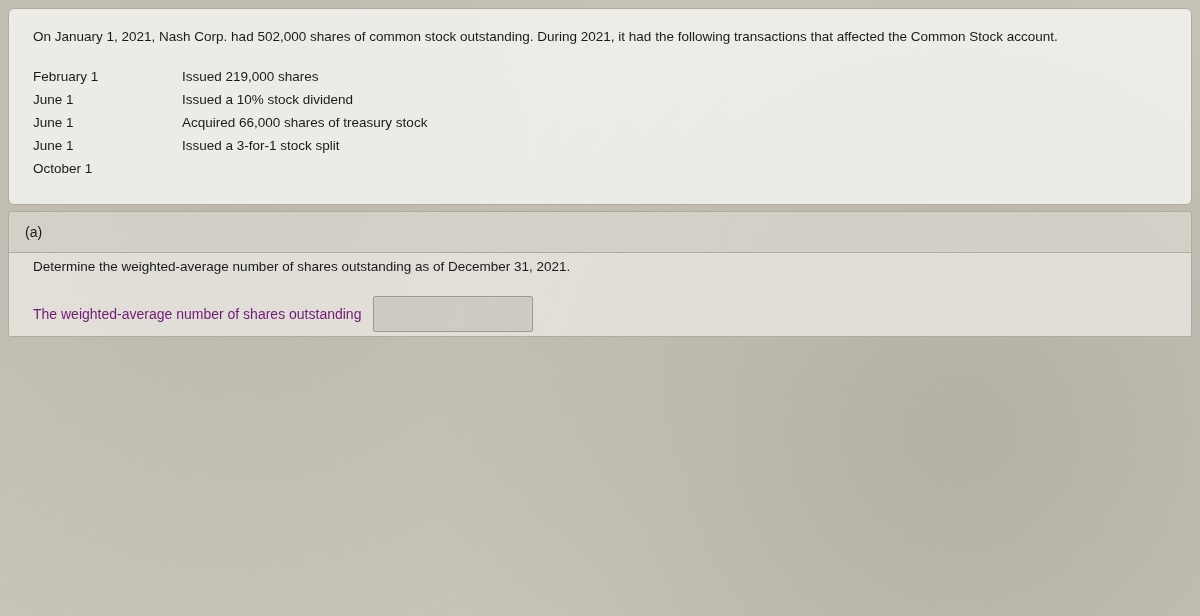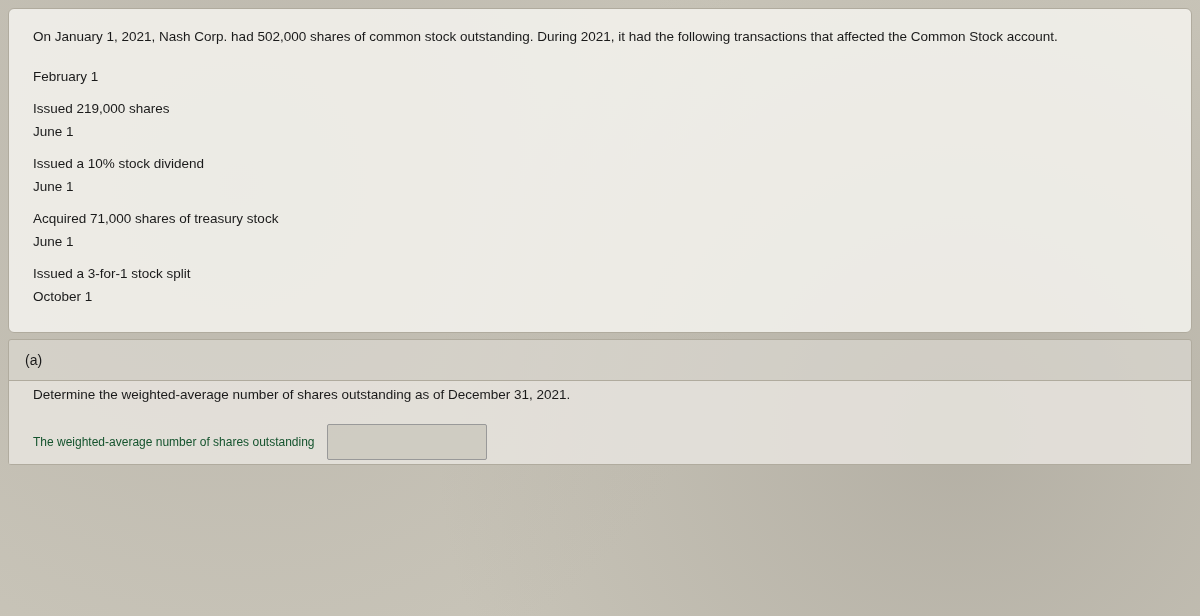--- a/index.html
+++ b/index.html
@@ -38,22 +38,21 @@
     }
 
     .transactions-table {
       margin-top: 10px;
     }
 
     .transaction-row {
       display: flex;
       align-items: flex-start;
       padding: 4px 0;
-      gap: 17px;
-      flex-direction: column;
+      gap: 9px;
     }
 
     .date-col {
       width: 140px;
       font-size: 13.5px;
       color: #1a1a1a;
       font-weight: 400;
     }
 
     .desc-col {
@@ -93,22 +92,22 @@
       line-height: 1.5;
     }
 
     .answer-row {
       display: flex;
       align-items: center;
       gap: 12px;
     }
 
     .answer-label {
-      font-size: 12px;
-      color: #14532d;
+      font-size: 14px;
+      color: #701a75;
     }
 
     .answer-input {
       width: 160px;
       height: 36px;
       background-color: rgba(200, 195, 185, 0.7);
       border: 1px solid #999;
       border-radius: 2px;
       padding: 4px 8px;
       font-size: 13px;
@@ -126,21 +125,21 @@
   <div class="transaction-row">
         <span class="date-col">February 1</span>
         <span class="desc-col">Issued 219,000 shares</span>
       </div>
       <div class="transaction-row">
         <span class="date-col">June 1</span>
         <span class="desc-col">Issued a 10% stock dividend</span>
       </div>
       <div class="transaction-row">
         <span class="date-col">June 1</span>
-        <span class="desc-col">Acquired 71,000 shares of treasury stock</span>
+        <span class="desc-col">Acquired 66,000 shares of treasury stock</span>
       </div>
       <div class="transaction-row">
         <span class="date-col">June 1</span>
         <span class="desc-col">Issued a 3-for-1 stock split</span>
       </div>
       <div class="transaction-row">
         <span class="date-col">October 1</span>
       </div>
     </div>
 </div>

